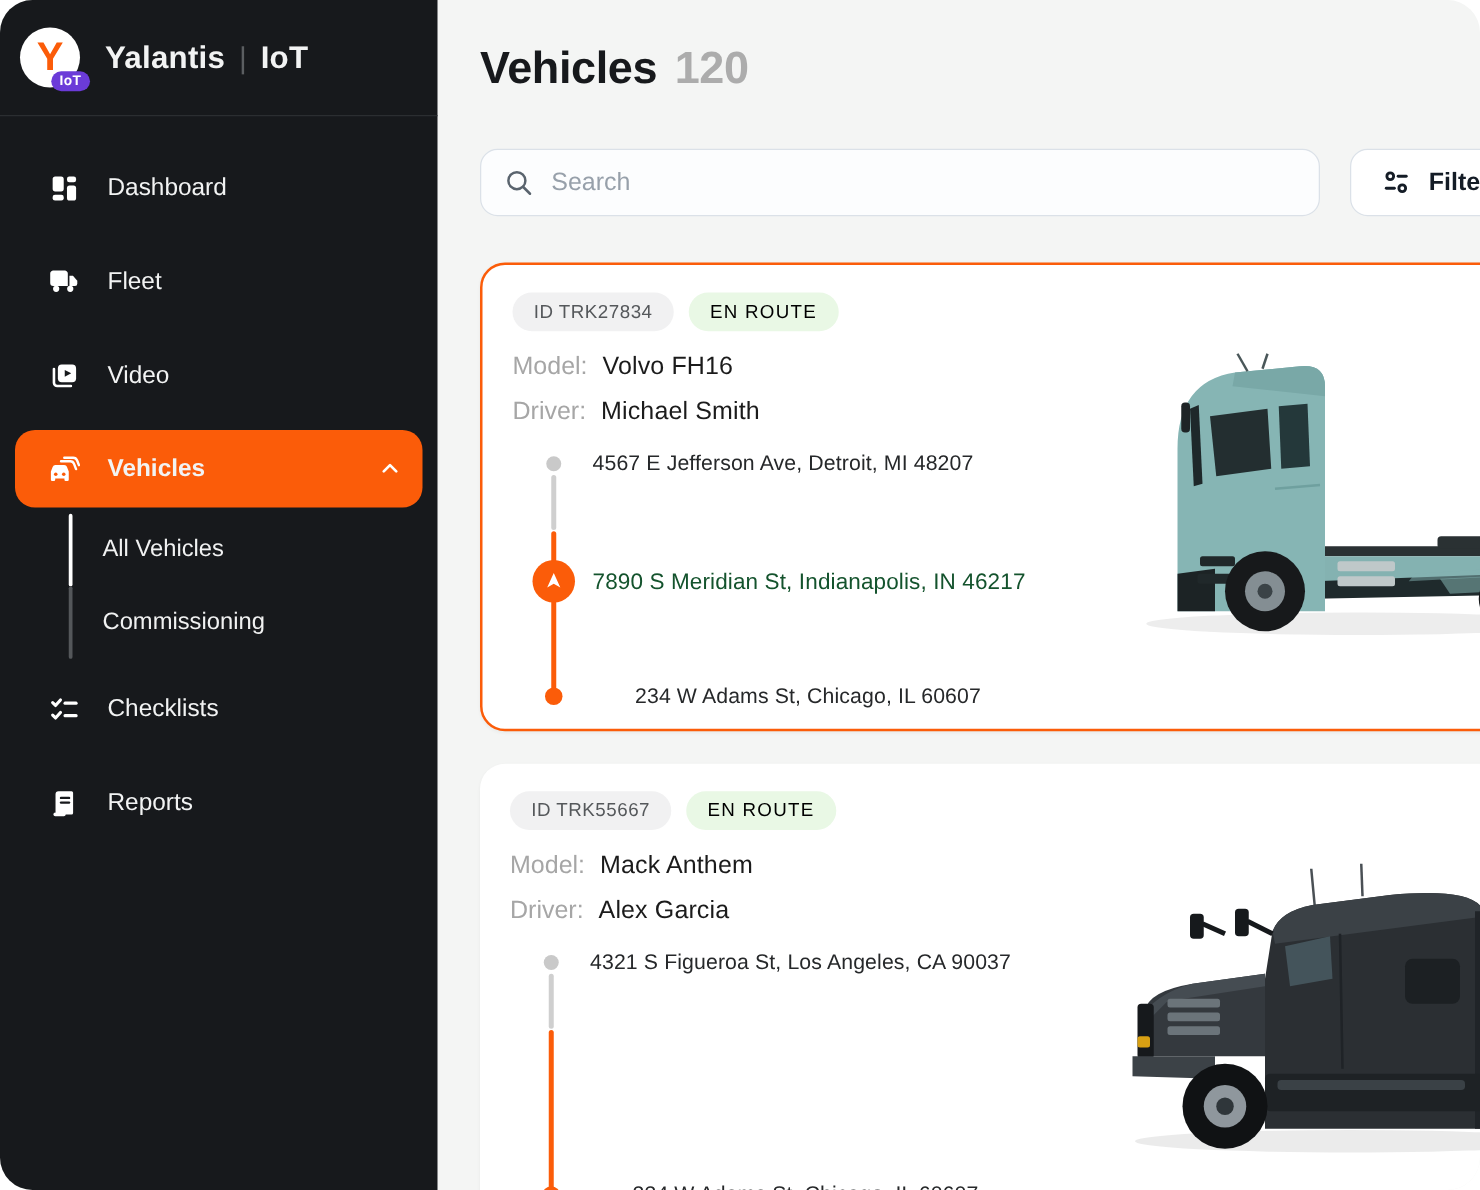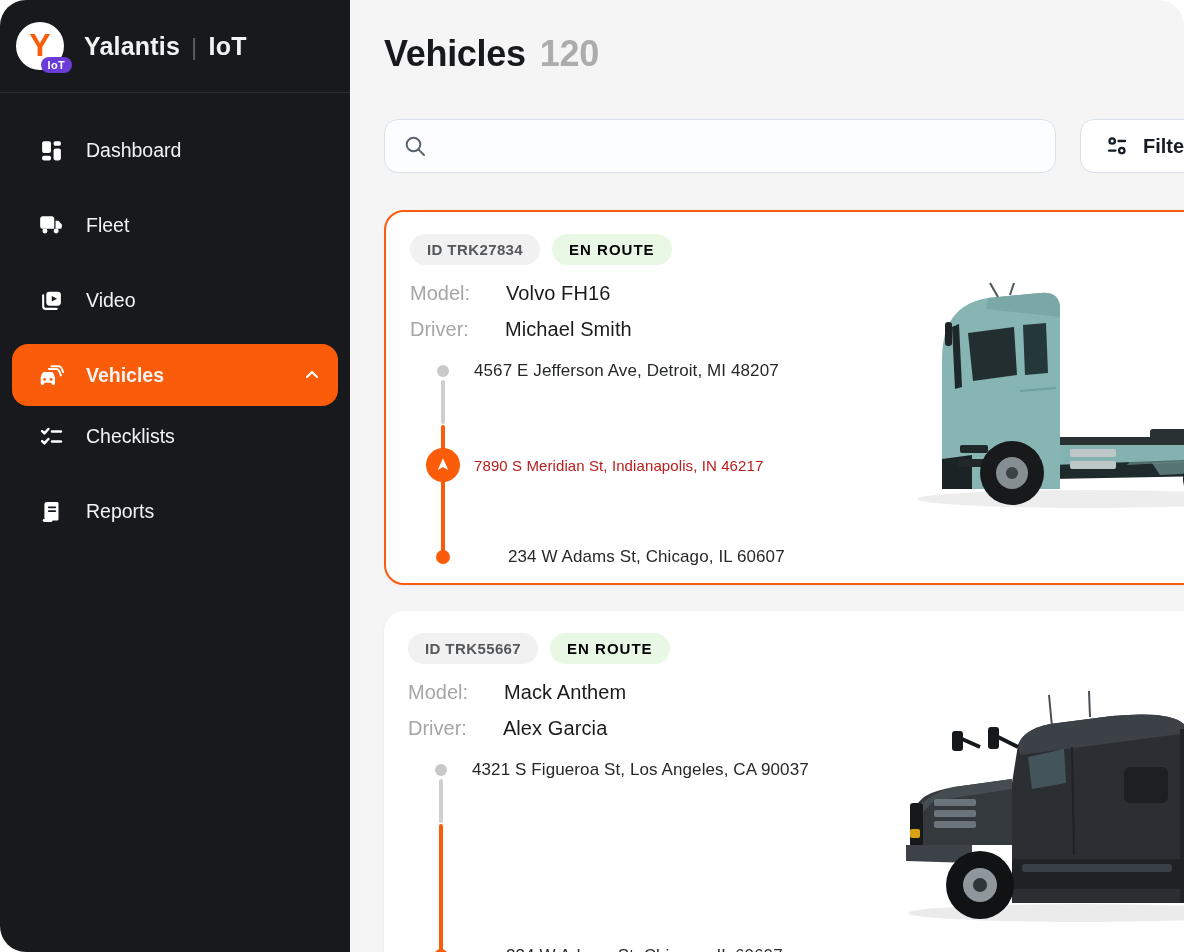--- a/index.html
+++ b/index.html
@@ -34,44 +34,44 @@
   .search { width:672px; height:54px; background:#FCFDFE; border:1.5px solid #DBE1E8; border-radius:14px; display:flex; align-items:center; gap:14px; padding:0 18px; }
   .search input { flex:1; border:none; outline:none; background:transparent; font-size:20px; color:#242A30; font-family:"Liberation Sans", sans-serif; }
   .search input::placeholder { color:#97A0AA; }
   .filters-btn { height:54px; min-width:170px; background:#fff; border:1.5px solid #DBE1E8; border-radius:14px; display:flex; align-items:center; gap:14px; padding:0 24px; font-size:20px; font-weight:600; color:#141C26; font-family:"Liberation Sans", sans-serif; cursor:pointer; }
 
   .cards { margin-top:37px; display:flex; flex-direction:column; gap:26px; width:880px; }
   .card { position:relative; width:880px; height:375px; background:#fff; border-radius:20px; padding:22px 24px; box-shadow:0 1px 3px rgba(25,30,40,.05); }
   .card.selected { border:2px solid #FB5C09; }
 
   .badges { display:flex; gap:12px; }
-  .badge { border-radius:999px; font-size:15px; font-weight:700; padding:8px 17px; line-height:15px; }
+  .badge { border-radius:999px; font-size:15px; font-weight:400; padding:8px 17px; line-height:15px; }
   .badge.id { background:#F1F1F2; color:#55585B; letter-spacing:.4px; }
   .badge.status { background:#E9F8E5; color:#000000; letter-spacing:1px; }
 
   .kv { display:flex; gap:12px; align-items:baseline; font-size:20px; line-height:28px; }
   .kv.first { margin-top:14px; }
   .kv + .kv { margin-top:8px; }
   .kv .k { color:#A6A6A6; }
-  .kv .v { color:#1B1B1B; font-weight:500; letter-spacing:.1px;margin-left:24px; }
+  .kv .v { color:#1B1B1B; font-weight:500; letter-spacing:.1px; }
 
   .route { position:relative; margin-top:15px; height:212px; width:520px; padding-left:16px; }
   .rline { position:absolute; left:31px; width:4px; border-radius:2px; }
   .rline.grey { top:22px; height:44px; background:#CFCFCF; }
   .rline.orange { top:67px; height:132px; background:#FB5C09; }
   .stop { position:absolute; left:16px; display:flex; align-items:center; gap:14px; }
   .stop .marker { width:34px; flex:none; display:flex; align-items:center; justify-content:center; }
   .stop.s1 { top:0; height:26px; }
   .stop.s2 { top:90px; height:34px; }
   .stop.s3 { top:187px; height:24px;gap:48px; }
   .dot-grey { width:12px; height:12px; border-radius:50%; background:#C9C9C9; }
   .dot-orange { width:14px; height:14px; border-radius:50%; background:#FB5C09; }
   .nav-marker { width:34px; height:34px; border-radius:50%; background:#FB5C09; display:flex; align-items:center; justify-content:center; }
   .addr { font-size:17px; color:#26282A; white-space:nowrap; letter-spacing:.1px; }
-  .addr.current { font-size:15px; color:#b91c1c; font-weight:500; }
+  .addr.current { font-size:18px; color:#14532d; font-weight:500; }
 
   .truck { position:absolute; left:516px; width:360px; height:250px; pointer-events:none; }
   .truck.t1 { top:55px; }
   .truck.t2 { top:72px; }
 </style>
 </head>
 <body>
 
 <div class="page">
 
@@ -135,20 +135,28 @@
             </svg>
         </span>
         <span>Vehicles</span>
         <span class="chev">
           <svg width="20" height="20" viewBox="0 0 24 24" fill="none" stroke="#fff" stroke-width="2.6" stroke-linecap="round" stroke-linejoin="round">
               <path d="M6 14.5l6-6 6 6"></path>
             </svg>
         </span>
       </div>
 
+      <div class="submenu">
+        <div class="sub-item current">
+          <span>All Vehicles</span>
+        </div>
+        <div class="sub-item">
+          <span>Commissioning</span>
+        </div>
+      </div>
 
 
 
       <div class="nav-item">
         <span class="icn">
           <svg width="25" height="25" viewBox="0 0 24 24" fill="none" stroke="#fff" stroke-width="2.4" stroke-linecap="round" stroke-linejoin="round">
               <path d="M3 6.8l2.2 2.2L9 4.8"></path>
               <line x1="12.5" y1="7.2" x2="21" y2="7.2"></line>
               <path d="M3 16.4l2.2 2.2 3.8-4.2"></path>
               <line x1="12.5" y1="16.8" x2="21" y2="16.8"></line>
@@ -178,20 +186,21 @@
     </h1>
 
     <div class="toolbar">
       <div class="search">
         <span style="display:flex;">
           <svg width="24" height="24" viewBox="0 0 24 24" fill="none" stroke="#5A646E" stroke-width="2" stroke-linecap="round">
               <circle cx="10.5" cy="10.5" r="6.8"></circle>
               <line x1="15.6" y1="15.6" x2="21" y2="21"></line>
             </svg>
         </span>
+        <input type="text" placeholder="Search" style="">
       </div>
       <button class="filters-btn">
         <span style="display:flex;">
           <svg width="24" height="24" viewBox="0 0 24 24" fill="none" stroke="#141C26" stroke-width="2.3" stroke-linecap="round">
               <circle cx="7.2" cy="7" r="2.7"></circle>
               <line x1="13.5" y1="7" x2="20" y2="7"></line>
               <circle cx="16.8" cy="16.6" r="2.7"></circle>
               <line x1="4" y1="16.6" x2="10.5" y2="16.6"></line>
             </svg>
         </span>

